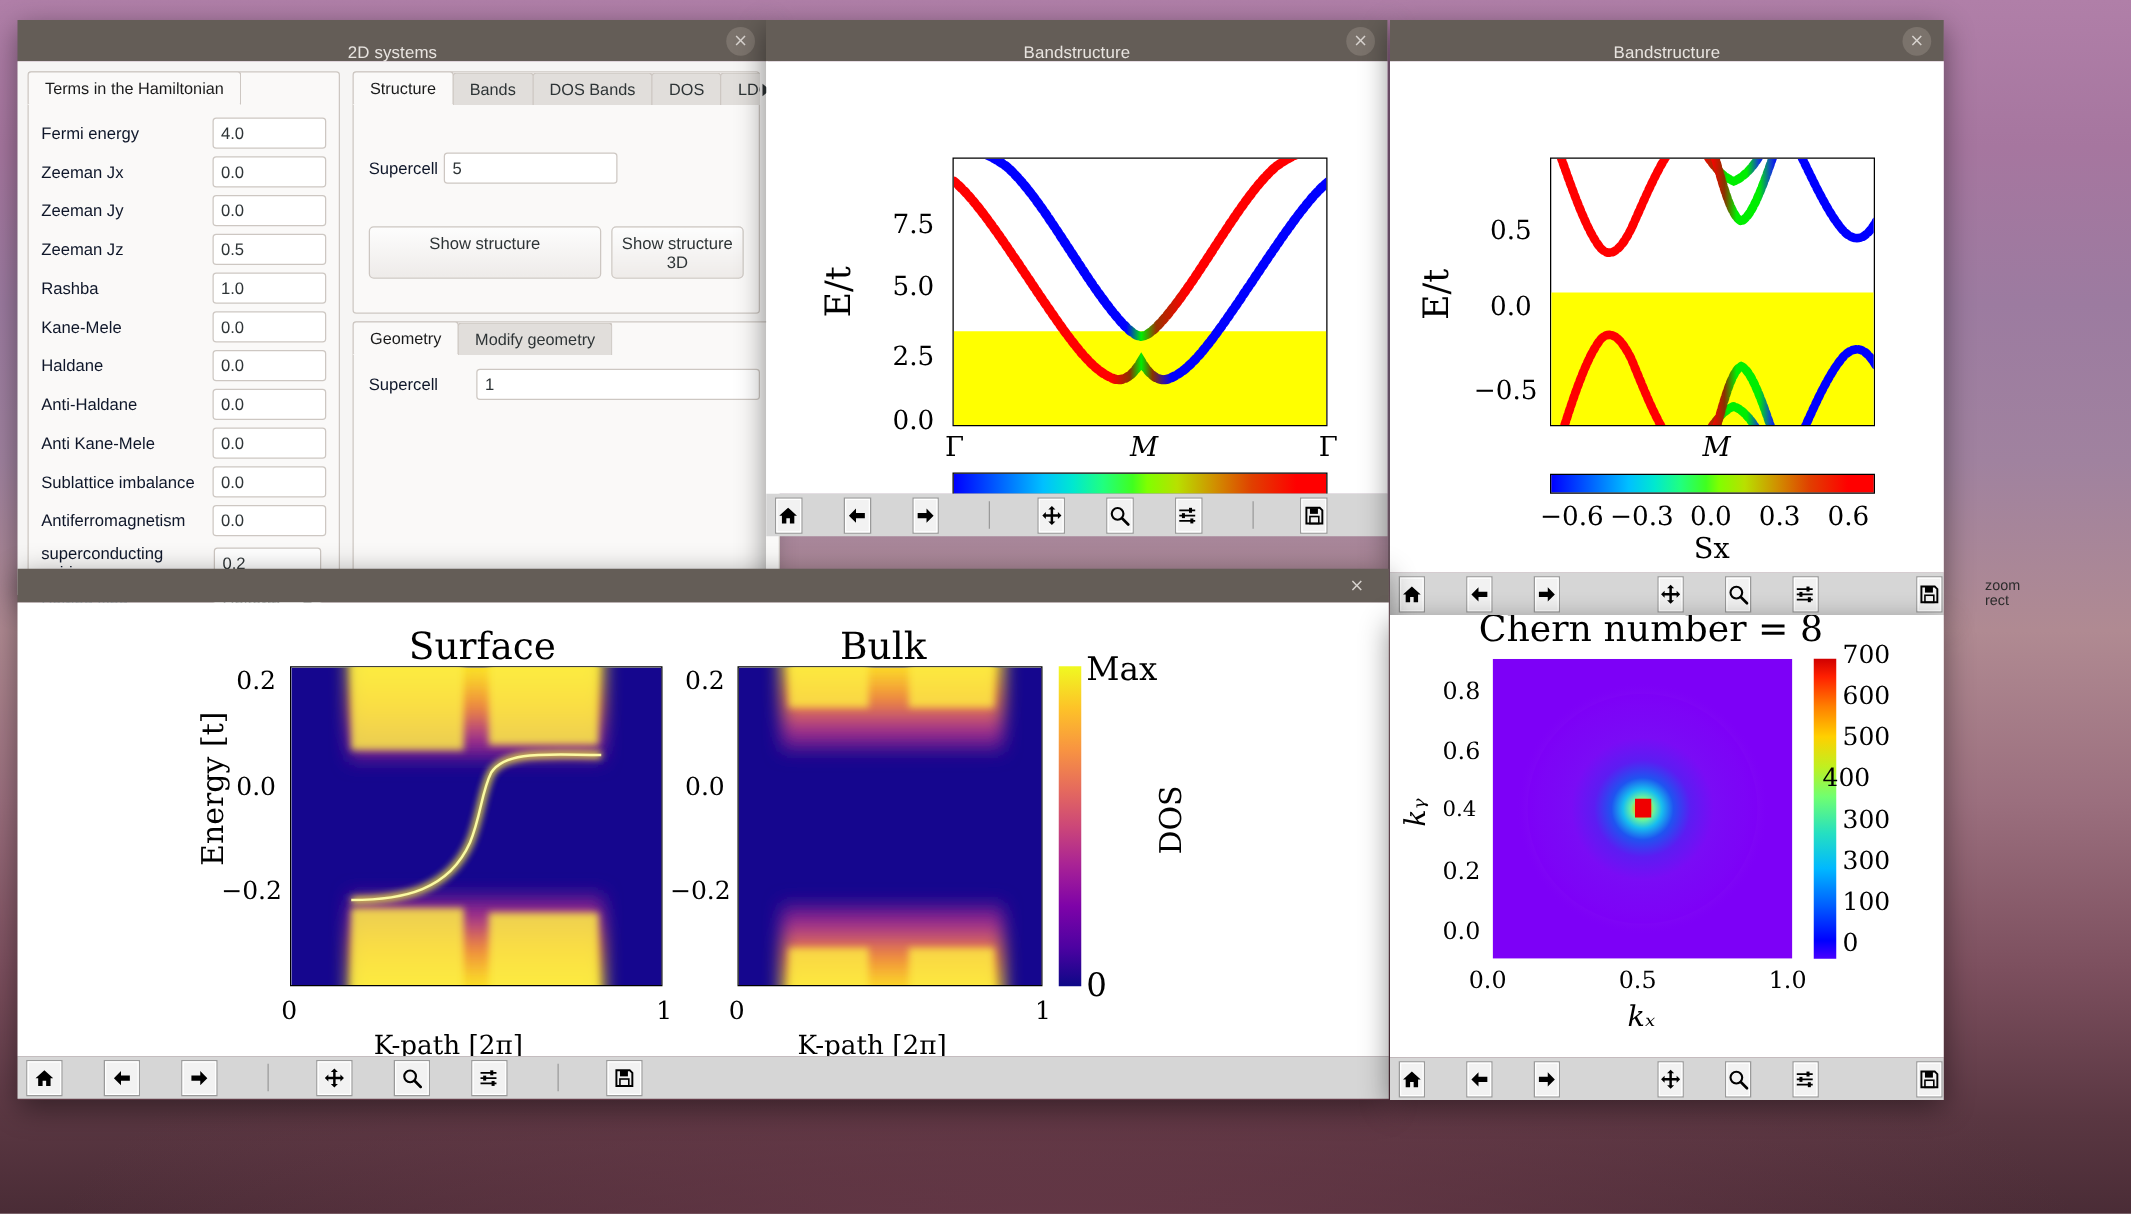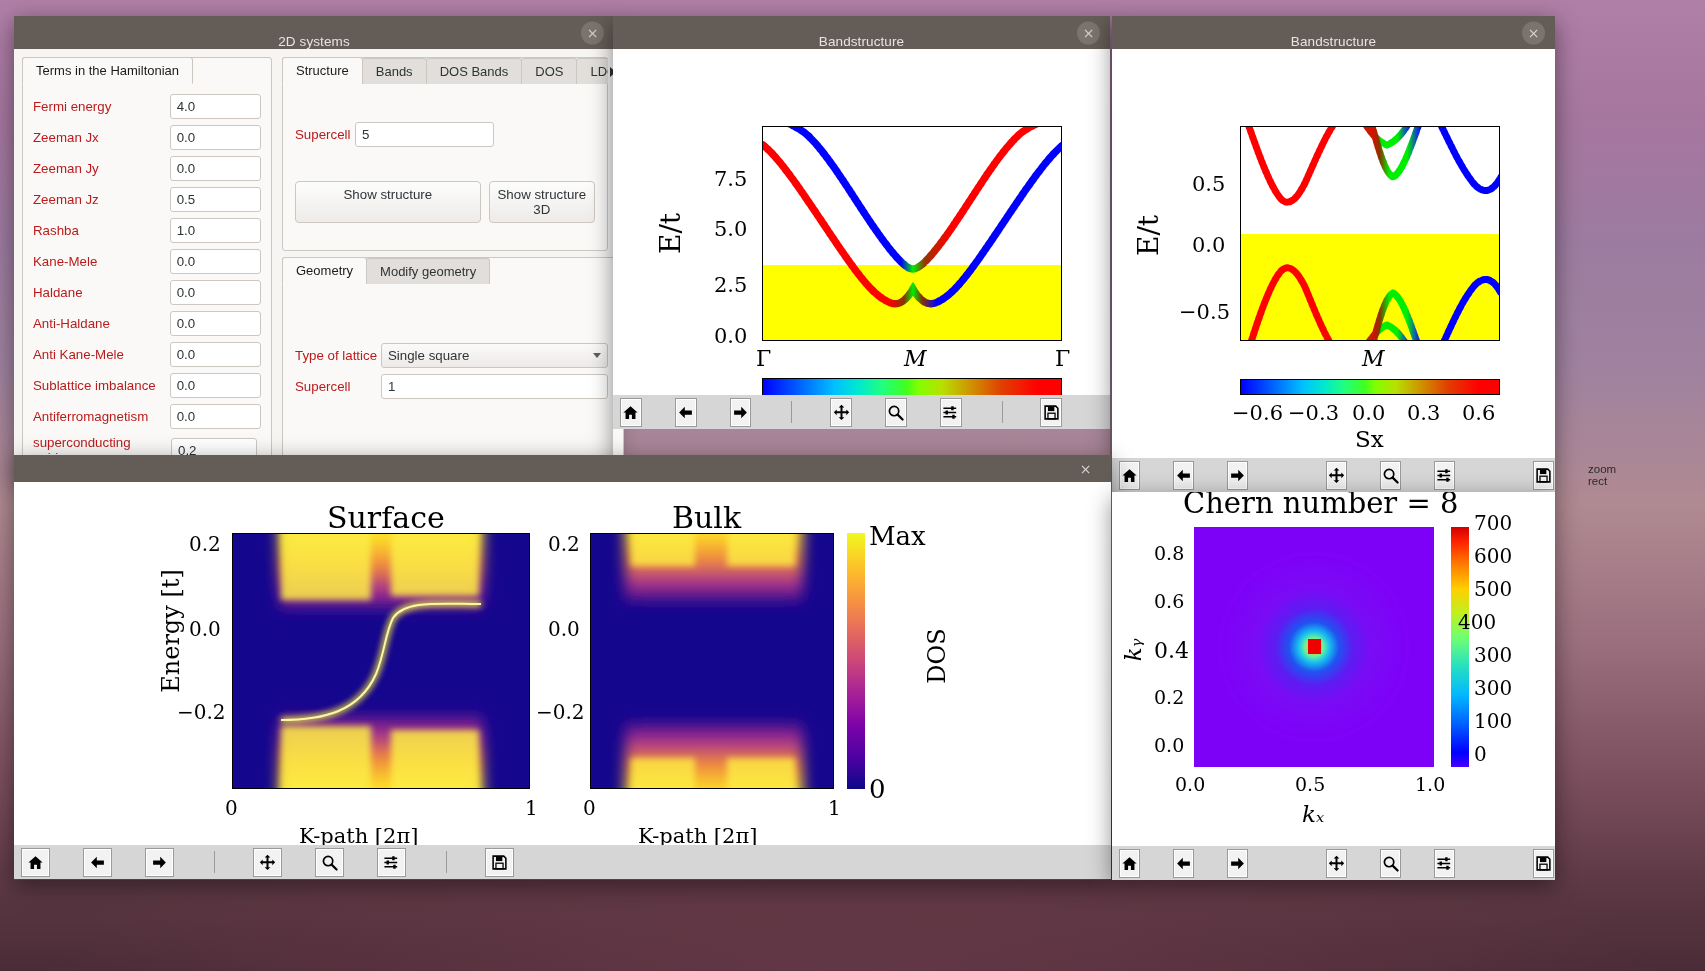--- a/index.html
+++ b/index.html
@@ -31,21 +31,21 @@
     border:1px solid #cdc7c2;background:#faf9f8;border-radius:3px;
     position:relative;
   }
   .tab{
     padding:5px 13px 5px;font-size:13px;color:#2e3436;background:#e1dedb;
     border:1px solid #cdc7c2;border-bottom:none;margin-right:-1px;
     border-radius:3px 3px 0 0;cursor:pointer;white-space:nowrap;
   }
   .tab.active{background:#faf9f8;color:#1b1b1b;}
   .row{display:flex;align-items:center;margin-bottom:6px;}
-  .lbl{font-size:13.3px;color:#b91c1c;}
+  .lbl{font-size:13.3px;color:#0f172a;}
   .entry{
     border:1px solid #cdc7c2;background:#ffffff;border-radius:3px;
     font-size:13.3px;color:#2e3436;padding:3px 6px;height:17px;
     line-height:17px;box-sizing:content-box;
   }
   .combo{
     border:1px solid #cdc7c2;border-radius:3px;font-size:13.3px;color:#2e3436;
     background:linear-gradient(180deg,#fbfafa,#edeaE8);
     padding:3px 6px;height:17px;line-height:17px;display:flex;
     align-items:center;justify-content:space-between;cursor:pointer;
@@ -187,27 +187,20 @@
         </div>
       </div>
     </div>
 
     <div class="frame" style="position:absolute;left:268px;top:208px;width:340px;height:204px;">
       <div style="position:absolute;left:-1px;top:-1px;right:-1px;height:27px;display:flex;align-items:flex-end;overflow:hidden;">
         <div class="tab active" style="border-bottom:1px solid #faf9f8;">Geometry</div>
         <div class="tab">Modify geometry</div>
       </div>
       <div style="position:absolute;left:0;top:27px;right:0;bottom:0;padding:10px 12px;">
-        <div class="row" style="margin-top:48px;">
-          <div class="lbl" style="width:86px;">Type of lattice</div>
-          <div class="combo" style="width:213px;">
-            <span>Single square</span>
-            <span class="caret"></span>
-          </div>
-        </div>
         <div class="row">
           <div class="lbl" style="width:86px;">Supercell</div>
           <div class="entry" style="width:213px;">1</div>
         </div>
       </div>
     </div>
   </div>
 </div>
 
 <div class="win" style="left:613px;top:16px;width:497px;height:458px;">
@@ -594,21 +587,21 @@
           </radialGradient>
         </defs>
         <rect x="0" y="0" width="240" height="240" fill="#7d00f7"></rect>
         <circle cx="120" cy="120" r="115" fill="url(#halo)"></circle>
         <circle cx="120" cy="120" r="92" fill="url(#berry)" opacity="0.95"></circle>
         <rect x="114" y="112" width="13" height="15" fill="#f00000"></rect>
       </svg>
     </div>
     <div class="tick" style="left:42px;top:50px;font-size:19px;">0.8</div>
     <div class="tick" style="left:42px;top:98px;font-size:19px;">0.6</div>
-    <div class="tick" style="left:42px;top:146px;font-size:22px;">0.4</div>
+    <div class="tick" style="left:42px;top:146px;font-size:17px;">0.4</div>
     <div class="tick" style="left:42px;top:194px;font-size:19px;">0.2</div>
     <div class="tick" style="left:42px;top:242px;font-size:19px;">0.0</div>
     <div class="axlbl rot90" style="left:10px;top:145px;font-size:23px;font-style:italic;">kᵧ</div>
     <div class="tick" style="left:63px;top:281px;font-size:19px;">0.0</div>
     <div class="tick" style="left:183px;top:281px;font-size:19px;">0.5</div>
     <div class="tick" style="left:303px;top:281px;font-size:19px;">1.0</div>
     <div class="axlbl" style="left:190px;top:309px;font-size:23px;font-style:italic;">kₓ</div>
 
     <div class="cbar jetcb-v" style="left:339px;top:35px;width:18px;height:240px;border:none;"></div>
     <div class="tick" style="left:362px;top:19px;font-size:20px;">700</div>

